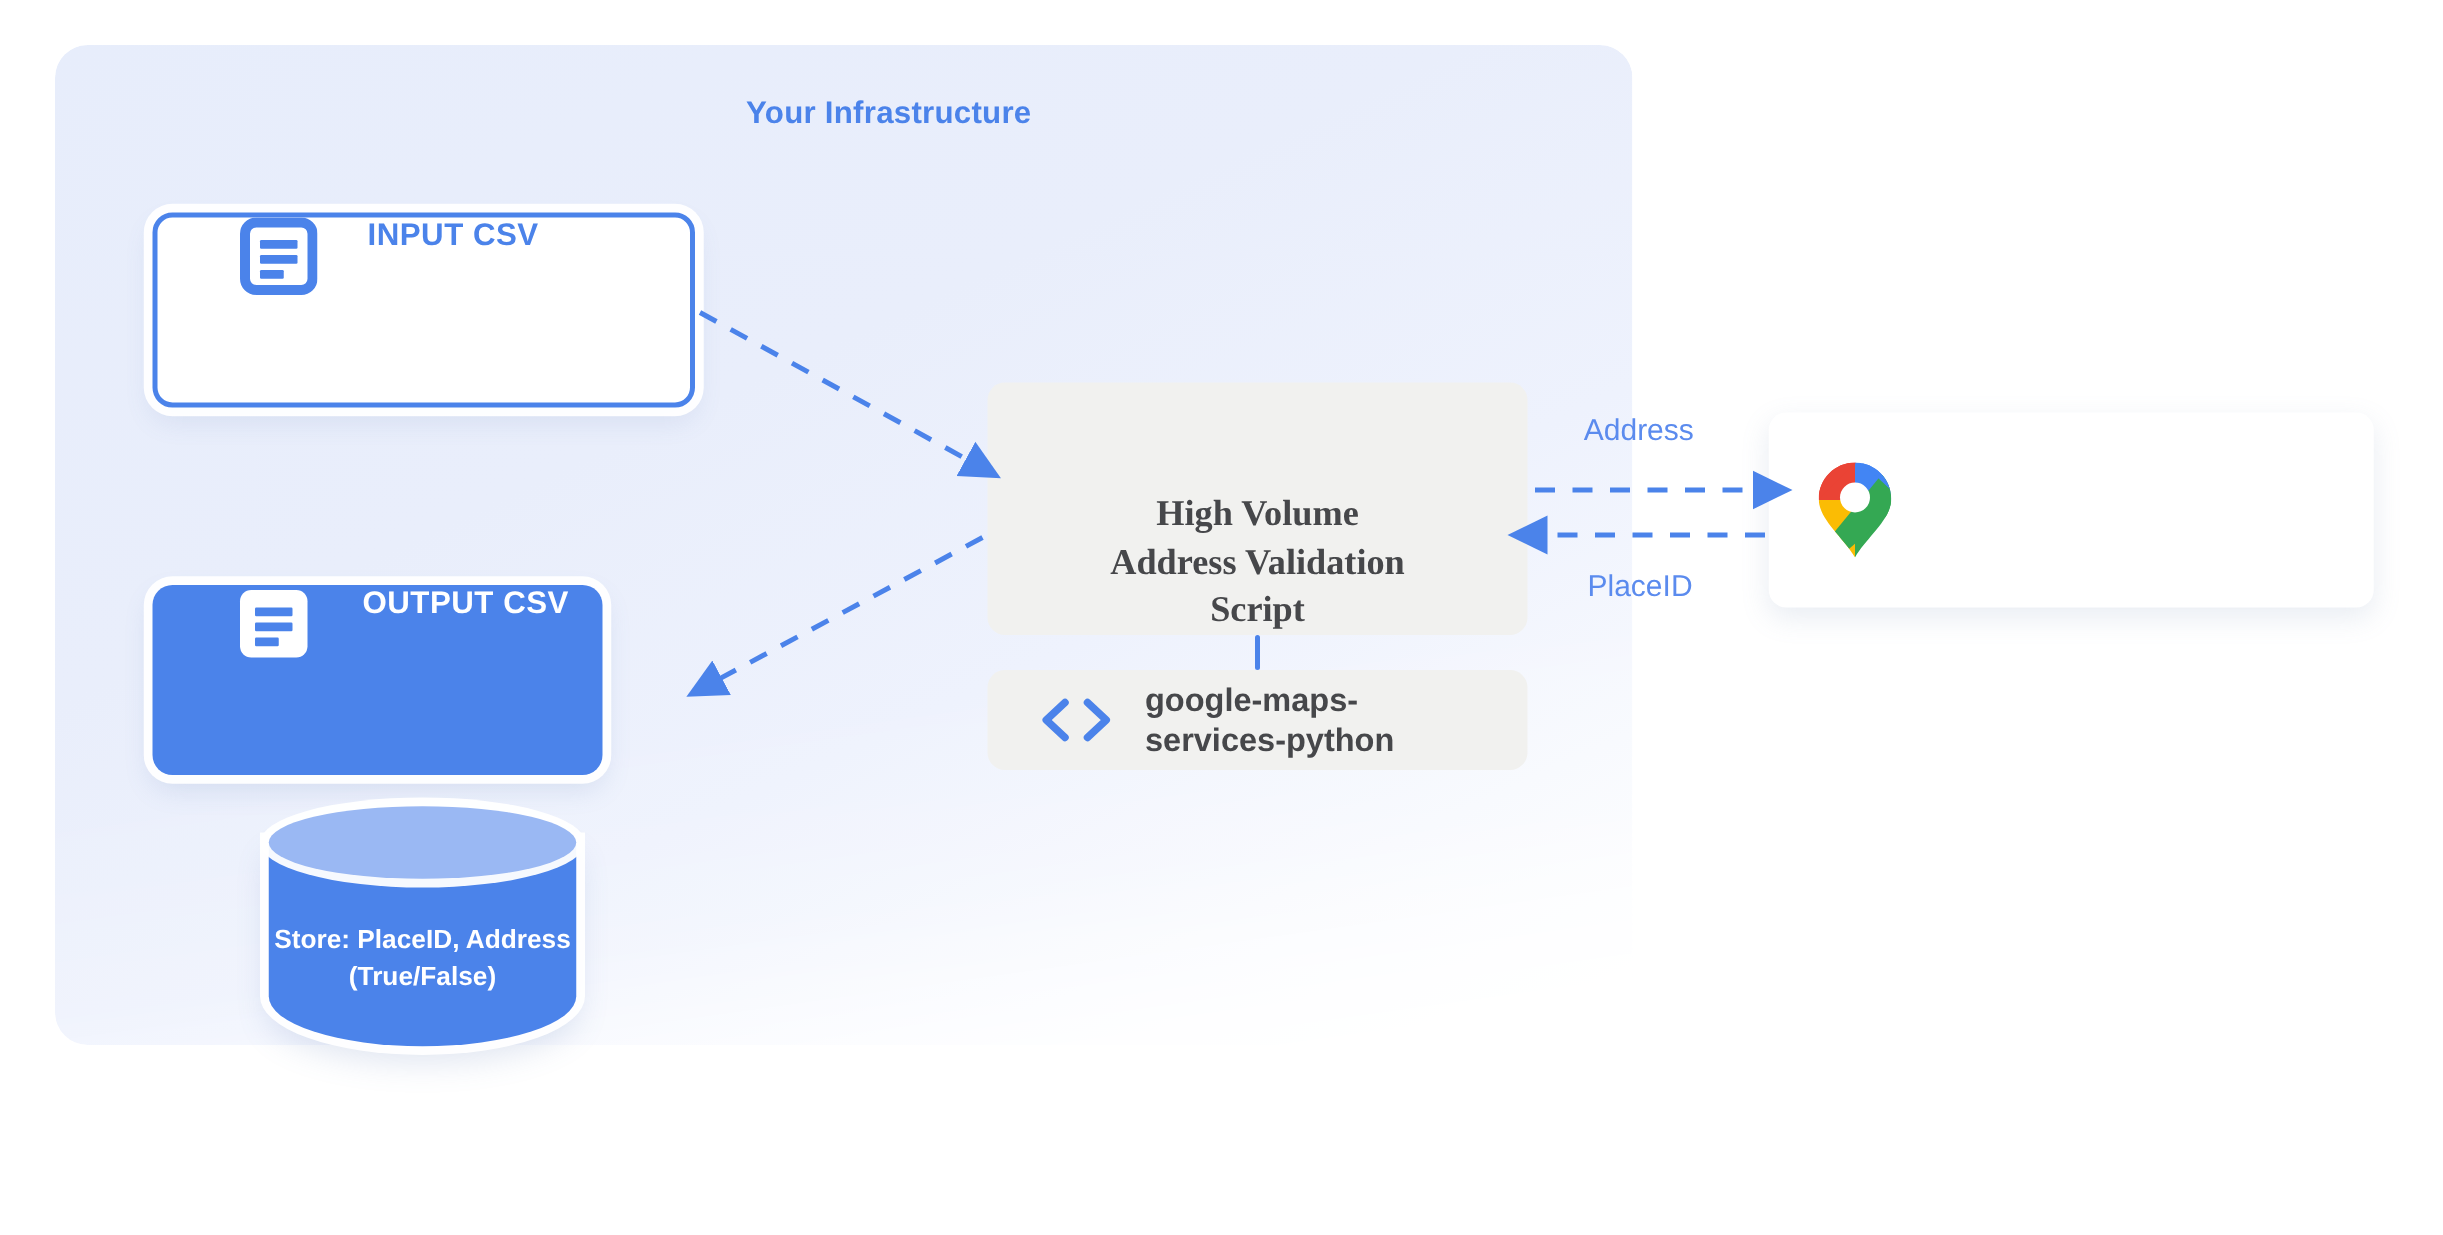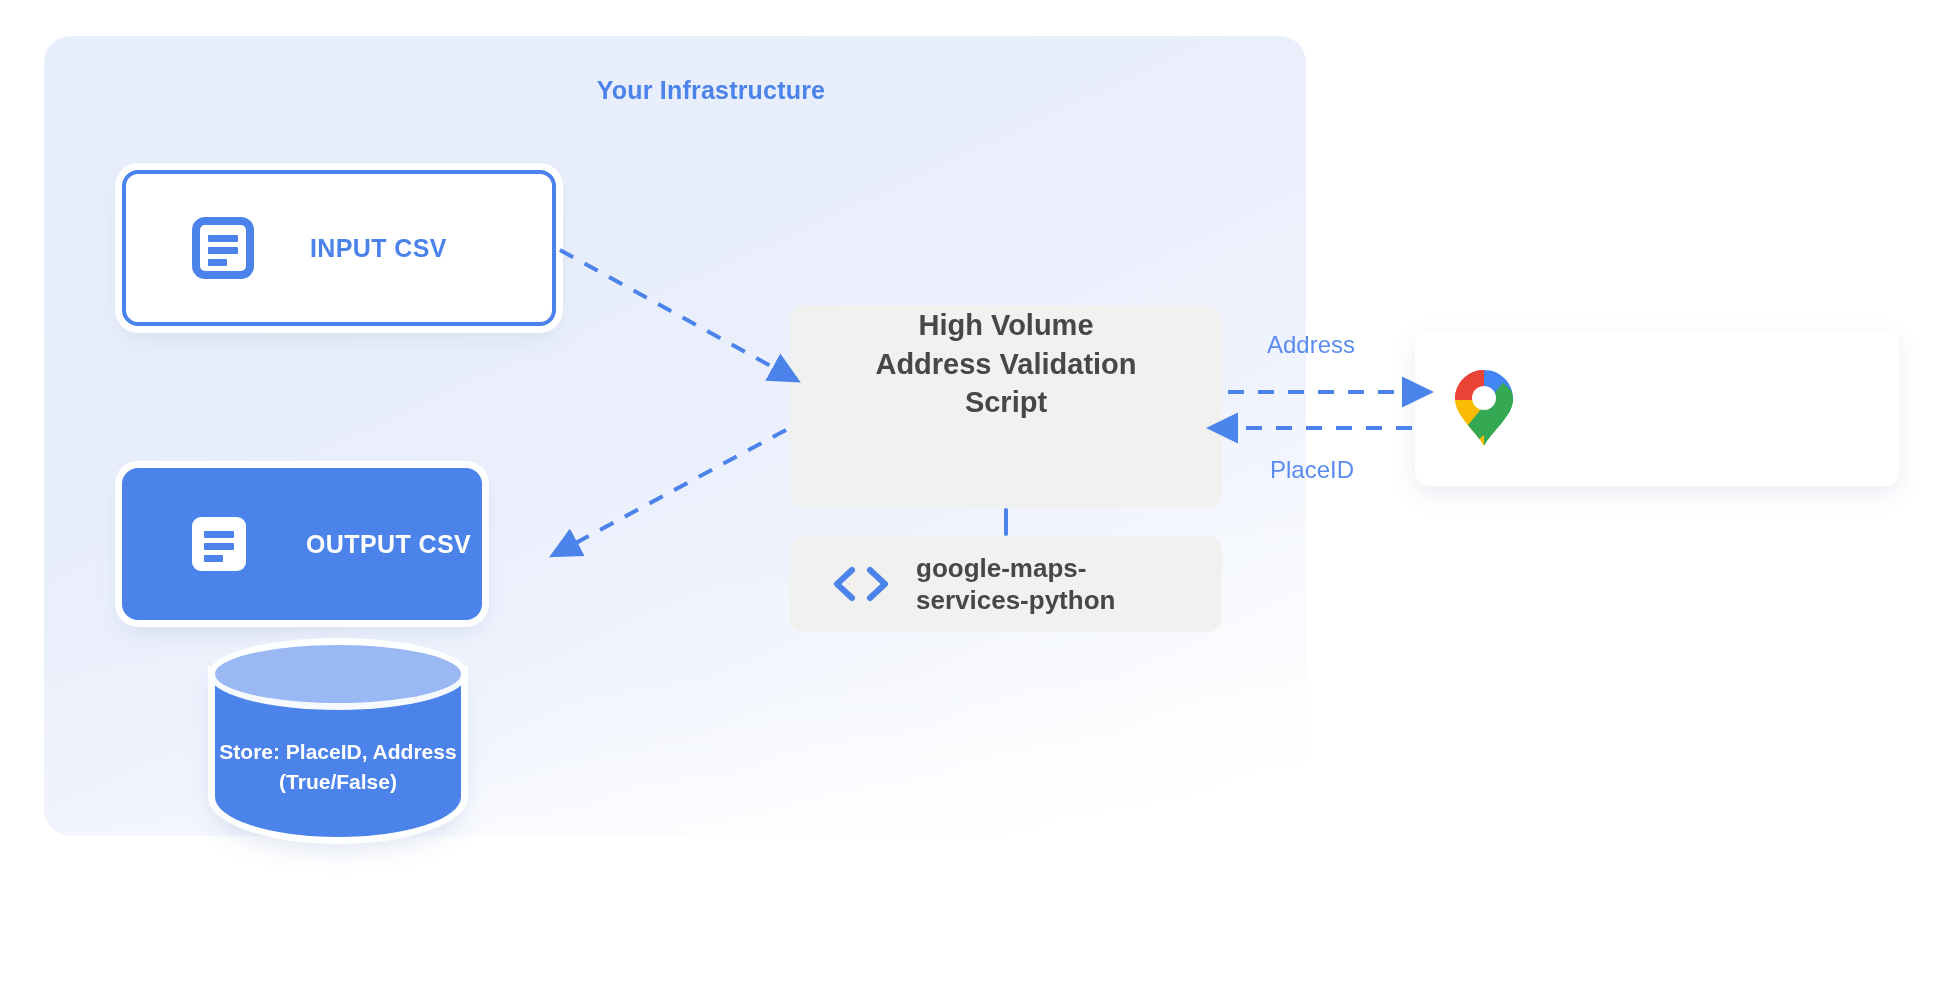--- a/index.html
+++ b/index.html
@@ -43,23 +43,21 @@
     font-weight: 700;
     letter-spacing: 0.2px;
     padding-left: 36px;
   }
 
   
   .csv-card {
     position: absolute;
     box-sizing: border-box;
     display: flex;
-    align-items: center;
     border-radius: 16px;
-    gap: 16px;
   }
 
   #input-csv {
     left: 122px;
     top: 170px;
     width: 434px;
     height: 156px;
     background: #ffffff;
     border: 4px solid #4b83ea;
     box-shadow: 0 0 0 7px rgba(255,255,255,0.95), 0 10px 22px rgba(90,120,180,0.14);
@@ -128,22 +126,23 @@
   
   #script-box {
     position: absolute;
     left: 790px;
     top: 306px;
     width: 432px;
     height: 202px;
     background: #f1f1ef;
     border-radius: 14px;
     display: flex;
-    align-items: flex-start;
+    align-items: flex-end;
     justify-content: center;
+    font-family: Liberation Serif, serif;
   }
   #script-text {
     color: #46474a;
     font-size: 29px;
     font-weight: 700;
     line-height: 1.33;
     text-align: center;
     white-space: pre-line;
   }
   #script-connector {
@@ -153,21 +152,21 @@
     width: 4px;
     height: 28px;
     background: #4b83ea;
     border-radius: 2px;
   }
   #library-box {
     position: absolute;
     left: 790px;
     top: 536px;
     width: 432px;
-    height: 96px;
+    height: 80px;
     background: #f1f1ef;
     border-radius: 14px;
     display: flex;
     align-items: center;
   }
   #code-icon {
     flex: 0 0 auto;
     margin-left: 40px;
     width: 62px;
     height: 40px;

